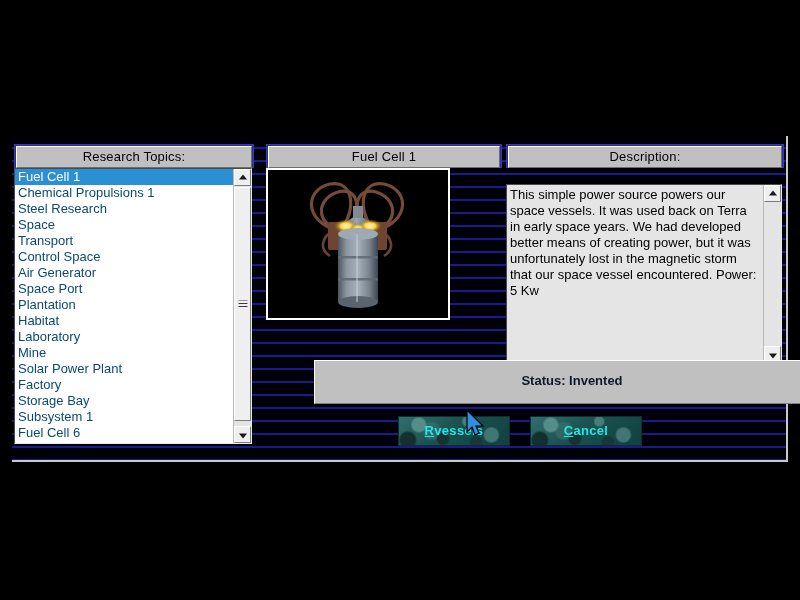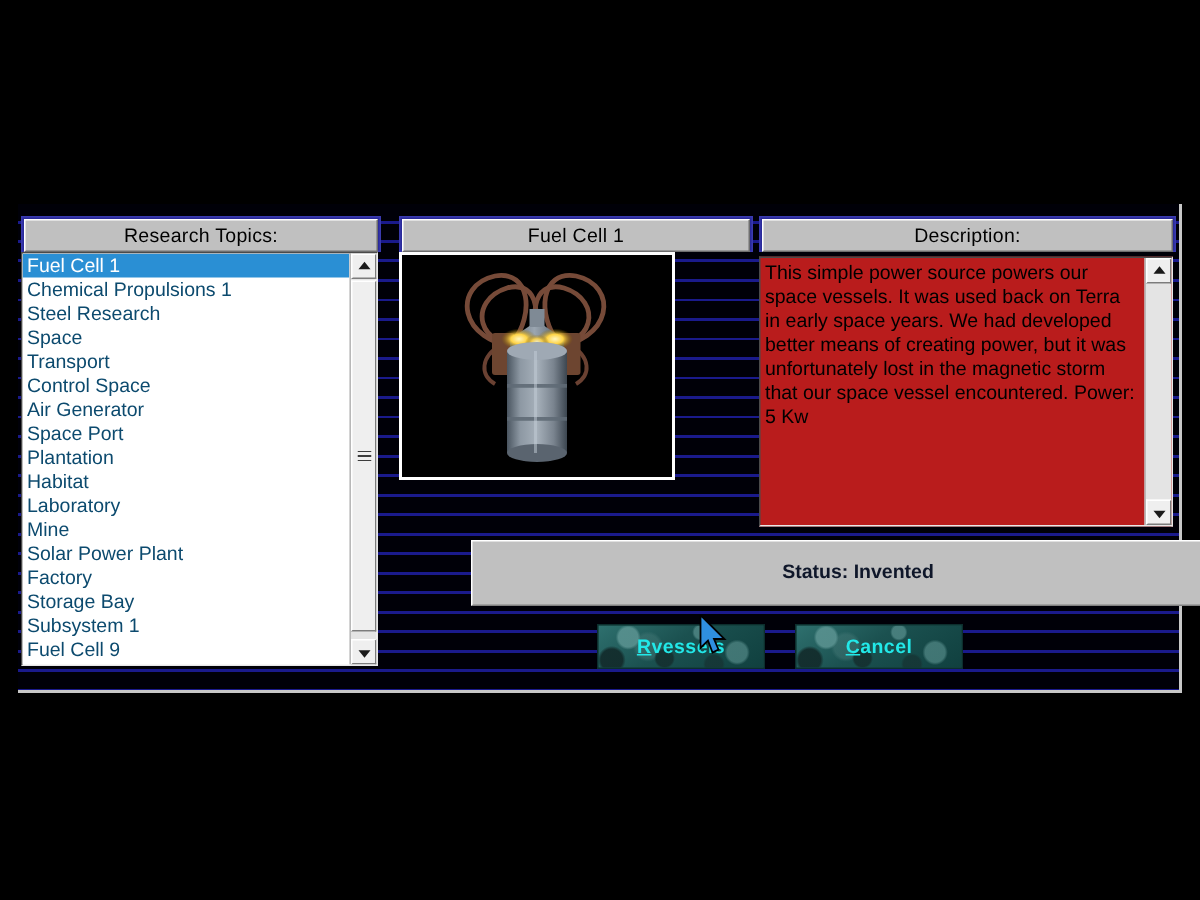--- a/index.html
+++ b/index.html
@@ -169,24 +169,24 @@
     background: #000000;
     border: 2px solid #ffffff;
     box-sizing: border-box;
     overflow: hidden;
   }
 
   
   #descbox {
     position: absolute;
     left: 506px;
-    top: 171px;
+    top: 184px;
     width: 276px;
     height: 180px;
-    background: #b91c1c;
+    background: #e5e5e5;
     border: 1px solid;
     border-color: #4a4a4a #e8e8e8 #e8e8e8 #4a4a4a;
     box-sizing: border-box;
     overflow: hidden;
   }
   #desc-text {
     position: absolute;
     left: 0; top: 0;
     right: 19px;
     height: 100%;
@@ -292,21 +292,21 @@
         <div class="list-item">Air Generator</div>
         <div class="list-item">Space Port</div>
         <div class="list-item">Plantation</div>
         <div class="list-item">Habitat</div>
         <div class="list-item">Laboratory</div>
         <div class="list-item">Mine</div>
         <div class="list-item">Solar Power Plant</div>
         <div class="list-item">Factory</div>
         <div class="list-item">Storage Bay</div>
         <div class="list-item">Subsystem 1</div>
-        <div class="list-item">Fuel Cell 9</div>
+        <div class="list-item">Fuel Cell 6</div>
       </div>
 
     <div class="sbar">
       <div class="sb-btn up">
         <span class="sb-arrow up"></span>
       </div>
       <div class="sb-thumb" style="top:18px; height:234px;">
         <span class="sb-grip"></span>
       </div>
       <div class="sb-btn down">

